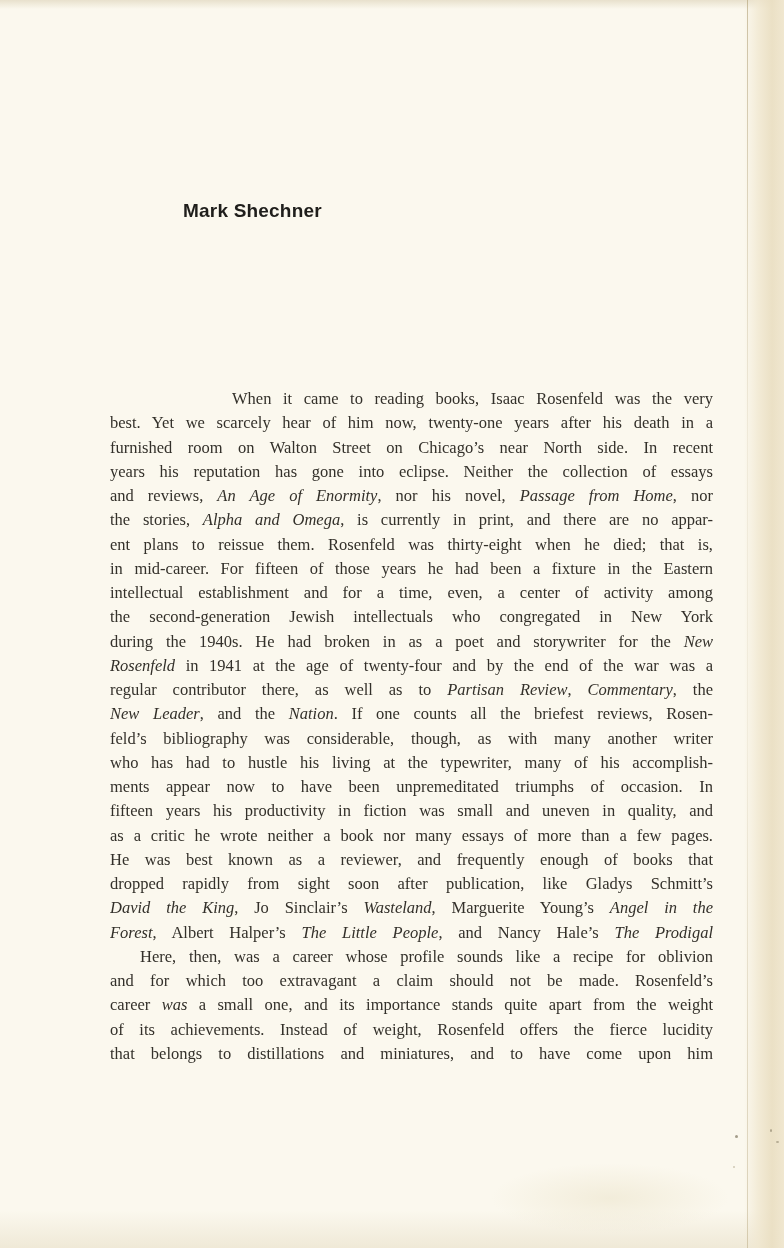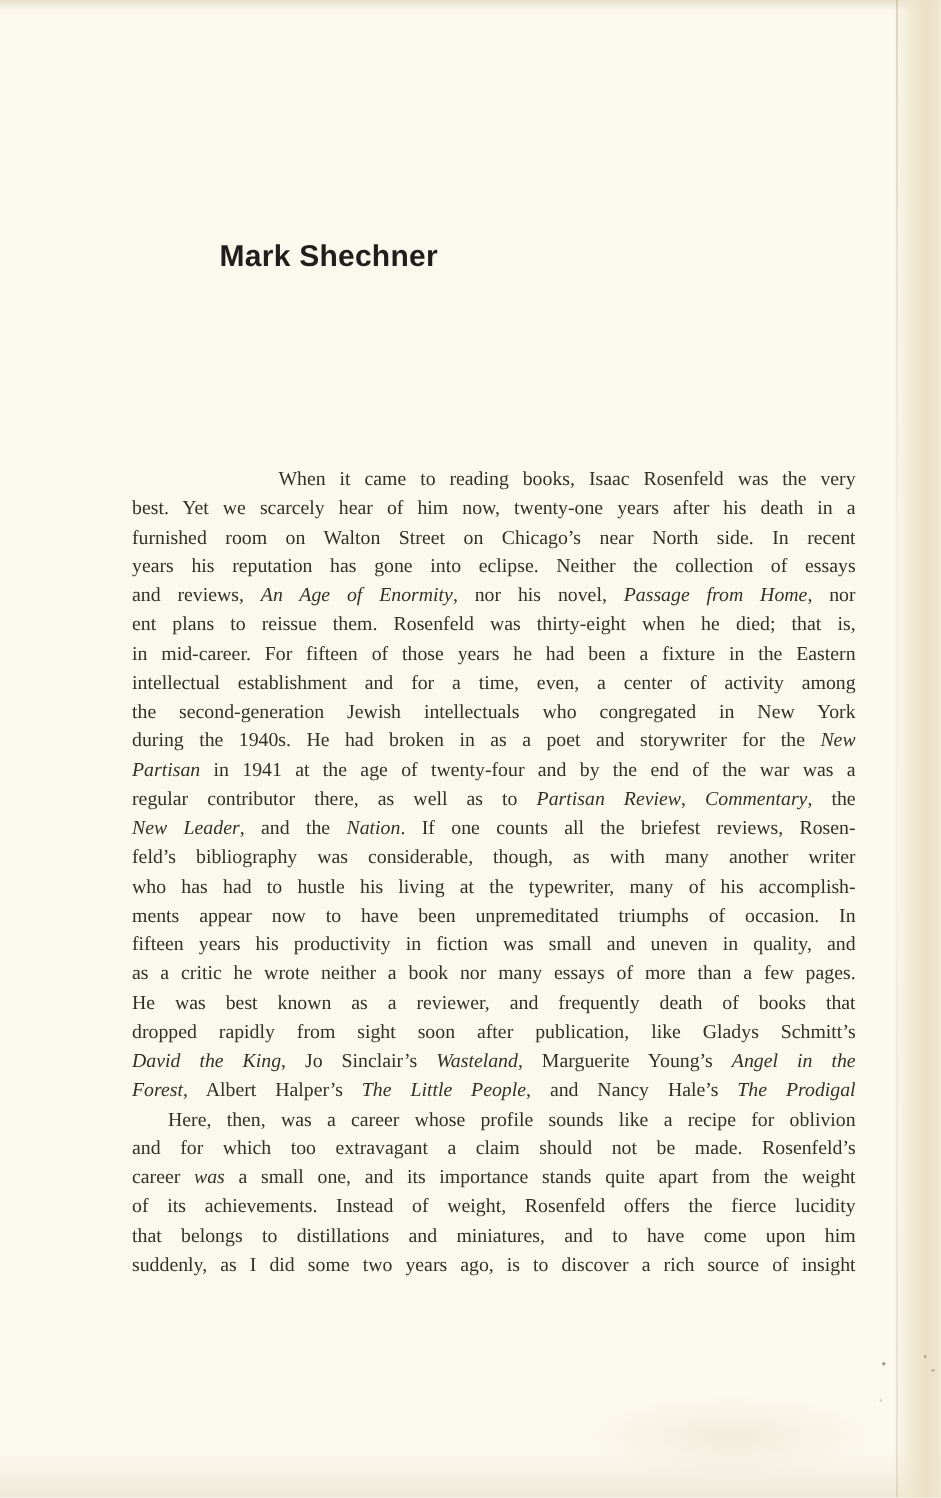--- a/index.html
+++ b/index.html
@@ -47,21 +47,21 @@
       rgba(168,150,106,0.12) 35%,
       rgba(168,150,106,0.10) 60%,
       rgba(168,150,106,0.40) 100%);
   }
   .author {
     position: absolute;
     left: 183px;
     top: 200px;
     font-family: "Liberation Sans", sans-serif;
     font-weight: bold;
-    font-size: 25px;
+    font-size: 19px;
     letter-spacing: 0.2px;
     color: var(--heading-ink, #1f1e1b);
   }
   .title {
     position: absolute;
     left: 183px;
     top: 278px;
     margin: 0;
     font-family: "Liberation Sans", sans-serif;
     font-weight: bold;
@@ -117,42 +117,42 @@
   <div class="edge-line"></div>
 
   <div class="author">Mark Shechner</div>
 
   <div class="body-text">
       <div class="line" style="text-indent: 122px;"><span>When it came to reading books, Isaac Rosenfeld was the very</span></div>
       <div class="line"><span>best. Yet we scarcely hear of him now, twenty-one years after his death in a</span></div>
       <div class="line"><span>furnished room on Walton Street on Chicago’s near North side. In recent</span></div>
       <div class="line"><span>years his reputation has gone into eclipse. Neither the collection of essays</span></div>
       <div class="line"><span>and reviews, </span><i>An Age of Enormity</i><span>, nor his novel, </span><i>Passage from Home</i><span>, nor</span></div>
+      <div class="line"><span>the stories, </span><i>Alpha and Omega</i><span>, is currently in print, and there are no appar-</span></div>
       <div class="line"><span>ent plans to reissue them. Rosenfeld was thirty-eight when he died; that is,</span></div>
       <div class="line"><span>in mid-career. For fifteen of those years he had been a fixture in the Eastern</span></div>
       <div class="line"><span>intellectual establishment and for a time, even, a center of activity among</span></div>
       <div class="line"><span>the second-generation Jewish intellectuals who congregated in New York</span></div>
       <div class="line"><span>during the 1940s. He had broken in as a poet and storywriter for the </span><i>New</i></div>
-      <div class="line"><i>Partisan</i><span> in 1941 at the age of twenty-four and by the end of the war was a</span></div>
+      <div class="line"><i>Rosenfeld</i><span> in 1941 at the age of twenty-four and by the end of the war was a</span></div>
       <div class="line"><span>regular contributor there, as well as to </span><i>Partisan Review</i><span>, </span><i>Commentary</i><span>, the</span></div>
       <div class="line"><i>New Leader</i><span>, and the </span><i>Nation</i><span>. If one counts all the briefest reviews, Rosen-</span></div>
       <div class="line"><span>feld’s bibliography was considerable, though, as with many another writer</span></div>
       <div class="line"><span>who has had to hustle his living at the typewriter, many of his accomplish-</span></div>
       <div class="line"><span>ments appear now to have been unpremeditated triumphs of occasion. In</span></div>
       <div class="line"><span>fifteen years his productivity in fiction was small and uneven in quality, and</span></div>
       <div class="line"><span>as a critic he wrote neither a book nor many essays of more than a few pages.</span></div>
-      <div class="line"><span>He was best known as a reviewer, and frequently death of books that</span></div>
+      <div class="line"><span>He was best known as a reviewer, and frequently enough of books that</span></div>
       <div class="line"><span>dropped rapidly from sight soon after publication, like Gladys Schmitt’s</span></div>
       <div class="line"><i>David the King</i><span>, Jo Sinclair’s </span><i>Wasteland</i><span>, Marguerite Young’s </span><i>Angel in the</i></div>
       <div class="line"><i>Forest</i><span>, Albert Halper’s </span><i>The Little People</i><span>, and Nancy Hale’s </span><i>The Prodigal</i></div>
       <div class="line" style="text-indent: 30px;"><span>Here, then, was a career whose profile sounds like a recipe for oblivion</span></div>
       <div class="line"><span>and for which too extravagant a claim should not be made. Rosenfeld’s</span></div>
       <div class="line"><span>career </span><i>was</i><span> a small one, and its importance stands quite apart from the weight</span></div>
       <div class="line"><span>of its achievements. Instead of weight, Rosenfeld offers the fierce lucidity</span></div>
       <div class="line"><span>that belongs to distillations and miniatures, and to have come upon him</span></div>
-      <div class="line"><span>suddenly, as I did some two years ago, is to discover a rich source of insight</span></div>
     </div>
 
   <div class="speck s1"></div>
   <div class="speck s2"></div>
   <div class="speck s3"></div>
   <div class="speck s4"></div>
 </div>
 
 </body></html>

